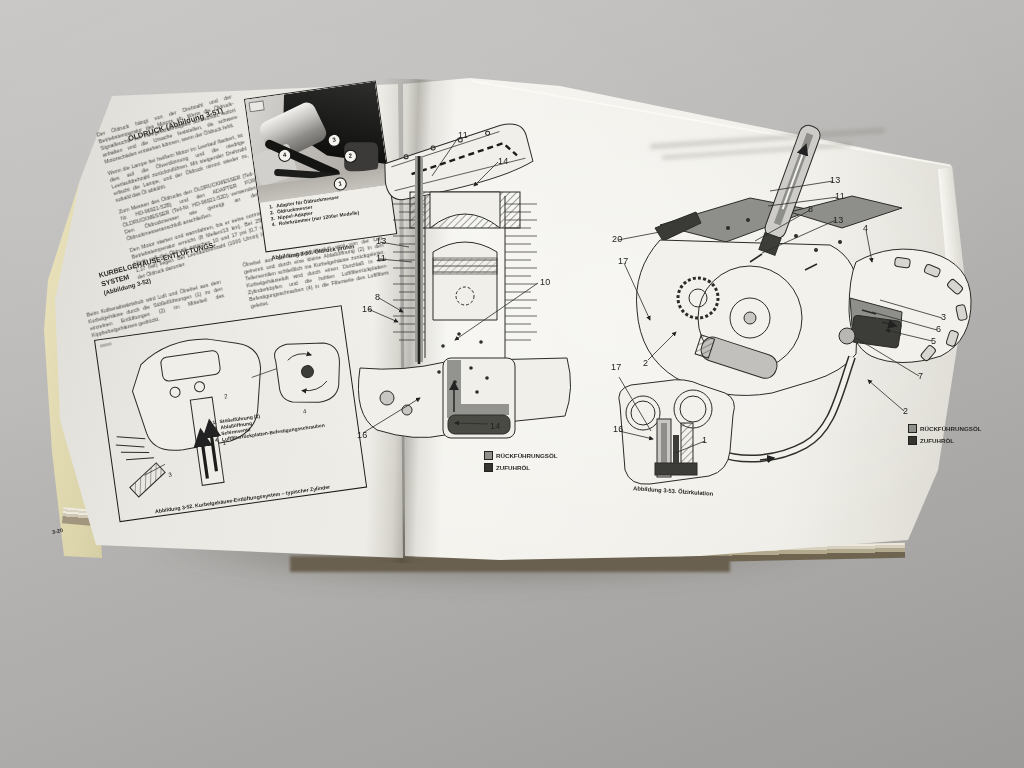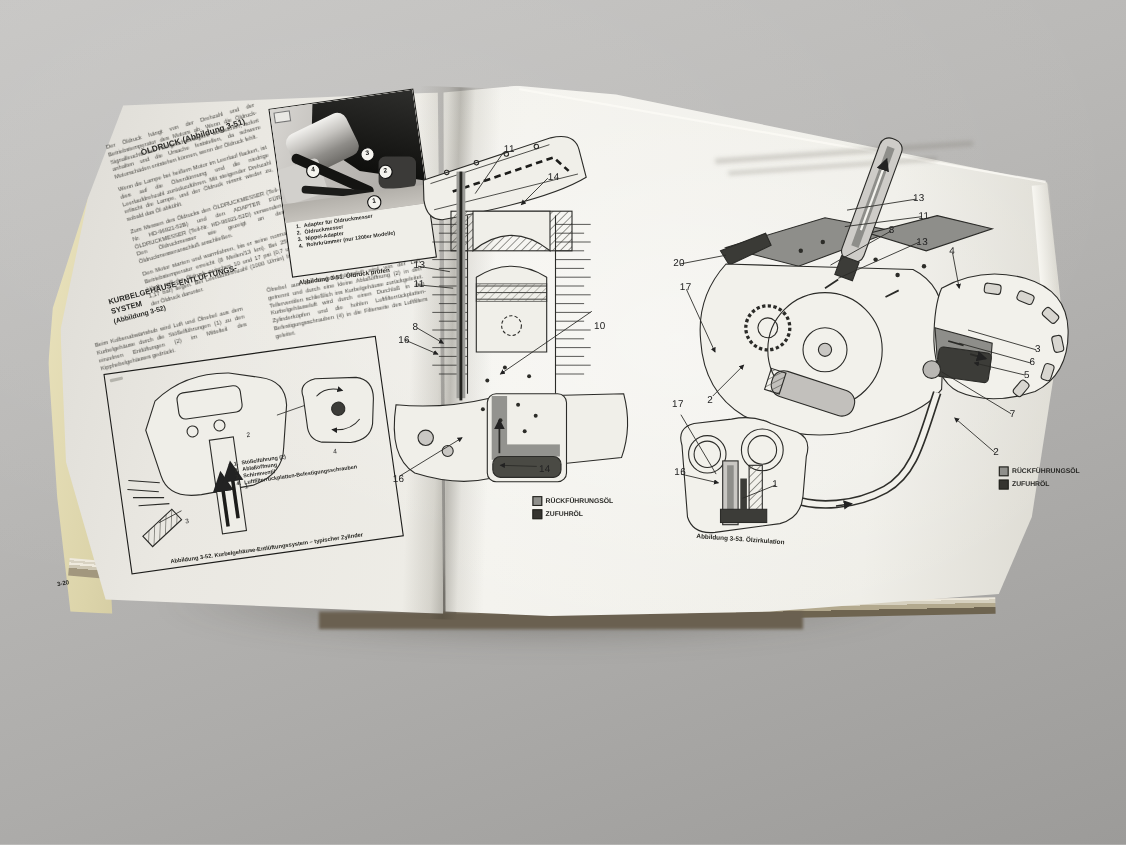--- a/index.html
+++ b/index.html
@@ -269,21 +269,21 @@
     <path d="M8,313 L65,278" stroke-width=".8" marker-end="url(#ah)"></path>
     <path d="M133,304 L100,303" stroke-width=".8" marker-end="url(#ah)"></path>
   </g>
 </svg>
 <span class="abs co" style="left:458px;top:130px">11</span>
 <span class="abs co" style="left:498px;top:156px">14</span>
 <span class="abs co" style="left:376px;top:236px">13</span>
 <span class="abs co" style="left:376px;top:253px">11</span>
 <span class="abs co" style="left:375px;top:292px">8</span>
 <span class="abs co" style="left:362px;top:304px">16</span>
-<span class="abs co" style="left:540px;top:291px">10</span>
+<span class="abs co" style="left:540px;top:277px">10</span>
 <span class="abs co" style="left:357px;top:430px">16</span>
 <span class="abs co" style="left:490px;top:421px">14</span>
 
 <div class="abs legend" style="left:484px;top:451px">
   <div class="legend-row">
       <div class="swatch sw-gray"></div>
       <span>RÜCKFÜHRUNGSÖL</span>
     </div>
   <div class="legend-row">
       <div class="swatch sw-dark"></div>

